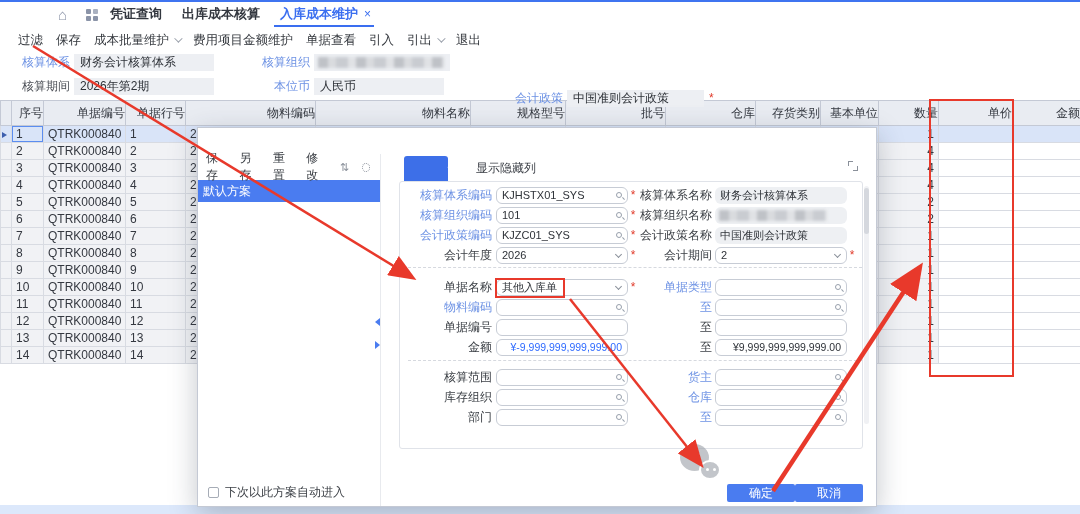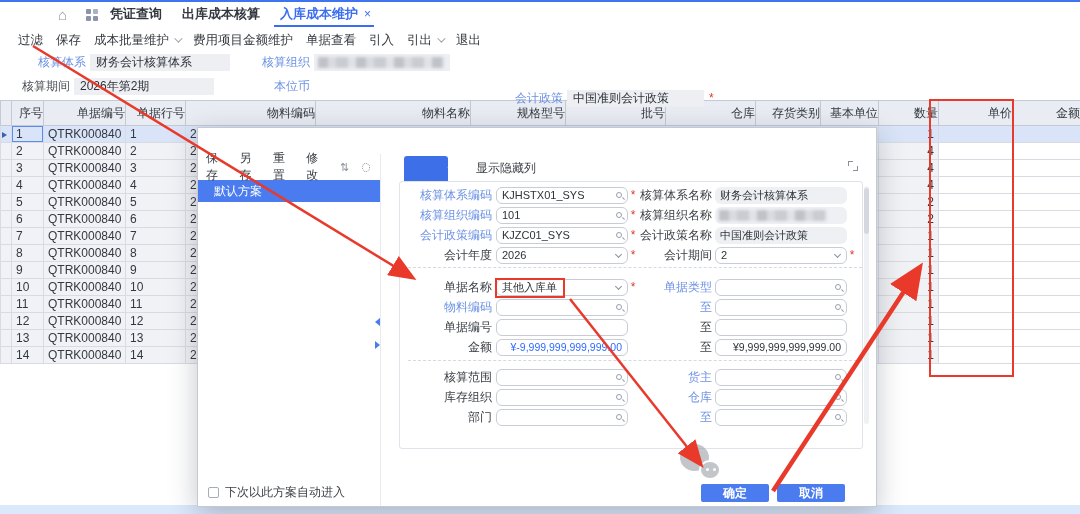--- a/index.html
+++ b/index.html
@@ -27,25 +27,25 @@
   .toolbar { position:absolute; top:29px; left:0; width:100%; height:22px; display:flex; align-items:center; padding-left:18px; gap:13px; z-index:4; }
   .tbi { font-size:12.5px; color:#33373d; white-space:nowrap; display:flex; align-items:center; gap:5px; cursor:pointer; }
   .chev { width:6px; height:6px; border-right:1.2px solid #9aa0ab; border-bottom:1.2px solid #9aa0ab; transform:rotate(45deg) translateY(-2px); }
 
   
   .hf { position:absolute; display:flex; height:17px; z-index:3; }
   .hfl { width:70px; text-align:right; margin-right:4px; font-size:12px; line-height:17px; color:#6d92e4; white-space:nowrap; }
   .hfl.ldark { color:#4a4e55; }
   .hfv { position:relative; height:17px; background:#edeff3; font-size:12px; line-height:17px; padding:0 6px; color:#2e3238; white-space:nowrap; overflow:hidden; }
   .hreq { color:#e03a2a; font-size:12px; margin-left:5px; line-height:17px; }
-  .hf1 { left:16px; top:54px; } .hf1 .hfv { width:140px; }
+  .hf1 { left:0; top:54px; } .hf1 .hfv { width:140px; }
   .hf2 { left:240px; top:54px; } .hf2 .hfv { width:136px; }
   .hf3 { left:493px; top:54px;margin-top:36px; } .hf3 .hfv { width:137px; }
   .hf4 { left:0; top:78px; } .hf4 .hfv { width:140px; }
-  .hf5 { left:240px; top:78px;flex-direction:column; } .hf5 .hfv { width:130px; }
+  .hf5 { left:240px; top:78px; } .hf5 .hfv { width:130px; }
   .blurbar { position:absolute; left:4px; top:3px; width:126px; height:11px; border-radius:1px; filter:blur(1.4px);
     background:repeating-linear-gradient(90deg,#bfc2c7 0 10px,#d9dbde 10px 18px,#c9ccd1 18px 30px,#e0e2e5 30px 38px); }
 
   
   #grid { position:absolute; left:0; top:100px; width:1080px; z-index:1; }
   .grid-t { border-collapse:collapse; table-layout:fixed; width:1080px; font-size:12px; color:#343840; }
   .grid-t th { height:25px; background:#e9ecf2; border:1px solid #c4c9d5; font-weight:400; text-align:right; padding:0; overflow:hidden; white-space:nowrap; }
   .grid-t td { height:17px; background:#f1f2f5; border-right:1px solid #d8dbe2; border-bottom:1px solid #d8dbe2; padding:0 4px; overflow:hidden; white-space:nowrap; }
   .grid-t td.w { background:#fff; }
   .grid-t tr.sel td { background:#d9e4f8; }
@@ -67,21 +67,21 @@
   .dtxt { font-size:12.5px; font-weight:700; color:#22252b; flex:1; }
   .wctl { display:flex; gap:15px; align-items:center; }
   .minb { width:9px; height:2px; background:#6f747d; }
   .maxb { width:8px; height:8px; border:1.2px solid #6f747d; }
   .clsb { font-size:13px; color:#6f747d; line-height:1; cursor:pointer; }
 
   .dpanel { position:absolute; left:0; top:26px; width:183px; bottom:0; border-right:1px solid #e8eaee; }
   .ptool { display:flex; align-items:center; height:26px; padding:0 10px 0 8px; gap:13px; font-size:12px; color:#3c4046; }
   .sorti { margin-left:auto; color:#8a909a; font-size:11px; }
   .gear { width:9px; height:9px; border:1.5px dotted #8a909a; border-radius:50%; }
-  .scheme { height:22px; background:#4a7cf0; color:#fff; font-size:12px; line-height:22px; padding-left:16px; cursor:pointer; }
+  .scheme { height:22px; background:#4a7cf0; color:#fff; font-size:12px; line-height:22px; padding-left:5px; cursor:pointer; }
 
   .dcontent { position:absolute; left:183px; top:26px; right:0; bottom:0; }
   .tabq { position:absolute; left:23px; top:2px; width:36px; height:25px; background:#3d6fe8; color:#fff; font-size:12px; text-align:center; line-height:25px; border-radius:3px 3px 0 0; cursor:pointer;padding-left:44px; }
   .tabh { position:absolute; left:95px; top:2px; height:25px; line-height:25px; font-size:12px; color:#3b3f46; cursor:pointer; }
   .fsic { position:absolute; right:18px; top:7px; width:10px; height:10px; }
   .fsic::before { content:""; position:absolute; left:0; top:0; width:4px; height:4px; border-left:1.3px solid #8a909a; border-top:1.3px solid #8a909a; }
   .fsic::after { content:""; position:absolute; right:0; bottom:0; width:4px; height:4px; border-right:1.3px solid #8a909a; border-bottom:1.3px solid #8a909a; }
 
   .fbox { position:absolute; left:18px; top:27px; width:464px; height:268px; border:1px solid #e0e3e9; border-radius:3px; padding-left:8px; overflow:hidden; }
   .vsb { position:absolute; right:7px; top:32px; width:5px; height:238px; background:#f0f1f4; border-radius:3px; }
@@ -103,21 +103,21 @@
   .mag::after { content:""; position:absolute; left:5px; top:5px; width:3px; height:1px; background:#98a0ac; transform:rotate(45deg); }
   .scar { position:absolute; right:6px; top:4px; width:5px; height:5px; border-right:1.2px solid #8a909a; border-bottom:1.2px solid #8a909a; transform:rotate(45deg); }
   .hlbox { position:absolute; left:-2px; top:-2px; width:70px; height:20px; border:2px solid #e8392b; pointer-events:none; }
   .fv .blurbar { left:4px; top:3px; width:108px; }
 
   .colA1 { position:absolute; left:177px; top:190px; width:0; height:0; border-top:4px solid transparent; border-bottom:4px solid transparent; border-right:5px solid #4a7cf0; }
   .colA2 { position:absolute; left:177px; top:213px; width:0; height:0; border-top:4px solid transparent; border-bottom:4px solid transparent; border-left:5px solid #4a7cf0; }
 
   .cbrow { position:absolute; left:10px; bottom:5px; display:flex; gap:6px; align-items:center; font-size:12px; color:#3c4046; }
   .cb { width:11px; height:11px; border:1px solid #a6acb6; border-radius:2px; background:#fff; }
-  .btns { position:absolute; right:31px; bottom:4px; display:flex; gap:8px;font-weight:bold; }
+  .btns { position:absolute; right:13px; bottom:4px; display:flex; gap:0; }
   .btn { width:68px; height:18px; background:#4a7cf0; color:#fff; font-size:12px; line-height:18px; text-align:center; border-radius:2px; cursor:pointer; }
 
   
   .wm { position:absolute; left:680px; top:441px; display:flex; align-items:center; gap:8px; z-index:9; opacity:.6; pointer-events:none; }
   .wm-icon { position:relative; width:48px; height:48px; }
   .b1 { position:absolute; left:0; top:3px; width:29px; height:27px; background:#9ba0a7; border-radius:50%; }
   .b1::before,.b1::after { content:""; position:absolute; top:9px; width:4px; height:4px; background:#fff; border-radius:50%; }
   .b1::before { left:7px; } .b1::after { left:16px; }
   .b2 { position:absolute; left:19px; top:19px; width:22px; height:20px; background:#9ba0a7; border-radius:50%; border:2px solid #fff; }
   .b2::before,.b2::after { content:""; position:absolute; top:6px; width:3px; height:3px; background:#fff; border-radius:50%; }

